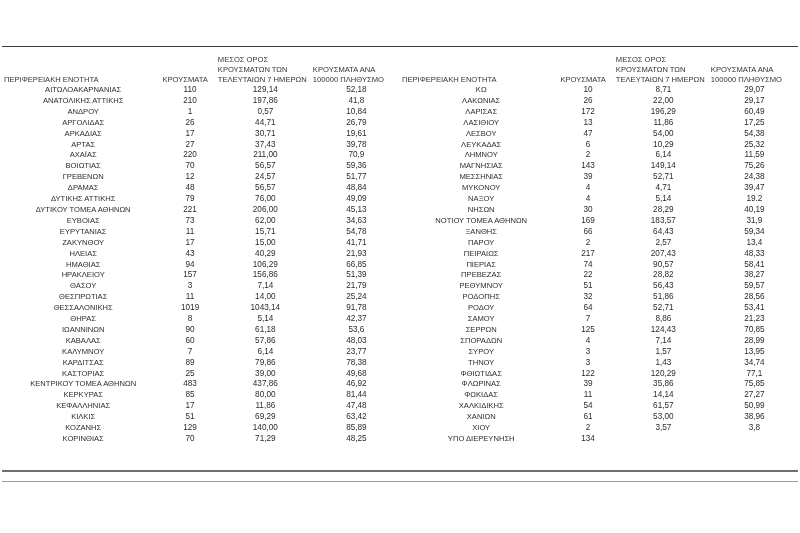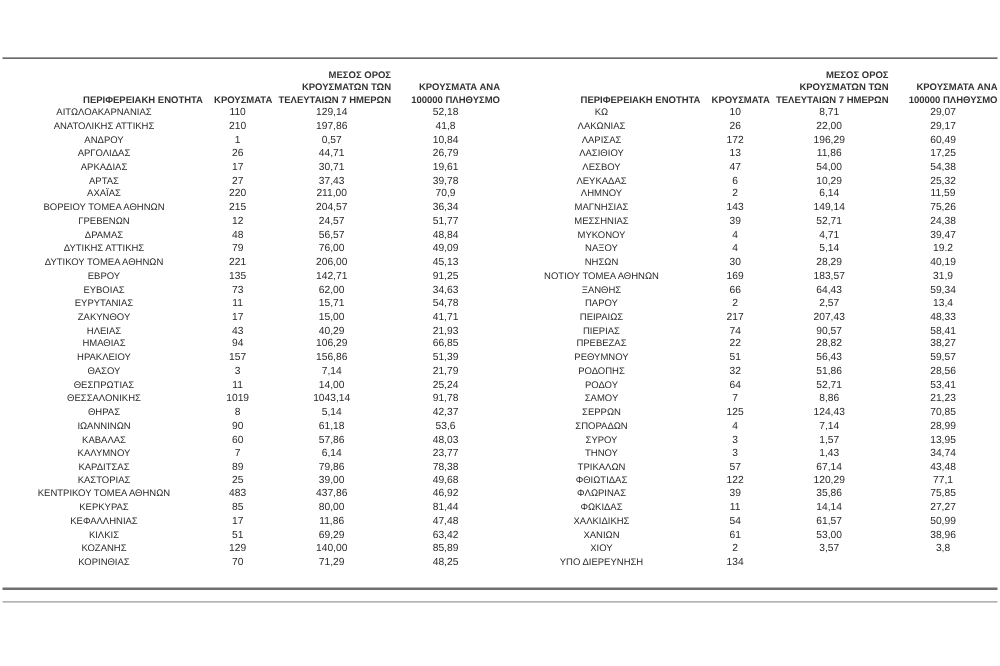--- a/index.html
+++ b/index.html
@@ -4,21 +4,21 @@
 <style>
   html, body { margin:0; padding:0; background:#ffffff; }
   body { width:800px; height:533px; position:relative; overflow:hidden;
          font-family:"Liberation Sans", sans-serif; color:#2b2b2b; }
   .rule-top { position:absolute; left:2px; right:2px; top:46px; height:1px; background:#3a3a3a; }
   .rule-bottom1 { position:absolute; left:2px; right:2px; top:470px; height:2px; background:#6f6f6f; }
   .rule-bottom2 { position:absolute; left:2px; right:2px; top:481px; height:1px; background:#9a9a9a; }
   table { position:absolute; top:52px; border-collapse:collapse; table-layout:fixed; }
   #tbl-left { left:4px; width:396px; }
   #tbl-right { left:402px; width:396px; }
-  th { font-weight:bold; font-size:7.6px; line-height:10px; vertical-align:bottom; text-align:right;
+  th { font-weight:normal; font-size:7.6px; line-height:10px; vertical-align:bottom; text-align:left;
        padding:0; height:33px; color:#333; }
   td { font-size:8.2px; line-height:10.9px; height:10.9px; padding:0; text-align:center; white-space:nowrap;
        color:#2b2b2b; }
   td.name { font-size:7.6px; }
   col.c1 { width:40%; } col.c2 { width:14%; } col.c3 { width:24%; } col.c4 { width:22%; }
 </style>
 </head>
 <body>
 
 <div class="rule-top"></div>
@@ -75,24 +75,24 @@
         <td>37,43</td>
         <td>39,78</td>
       </tr>
       <tr>
         <td class="name">ΑΧΑΪΑΣ</td>
         <td>220</td>
         <td>211,00</td>
         <td>70,9</td>
       </tr>
       <tr>
-        <td class="name">ΒΟΡΕΙΟΥ ΤΟΜΕΑ ΑΘΗΝΩΝ</td>
-        <td>215</td>
-        <td>204,57</td>
-        <td>36,34</td>
+        <td class="name">ΒΟΙΩΤΙΑΣ</td>
+        <td>70</td>
+        <td>56,57</td>
+        <td>59,36</td>
       </tr>
       <tr>
         <td class="name">ΓΡΕΒΕΝΩΝ</td>
         <td>12</td>
         <td>24,57</td>
         <td>51,77</td>
       </tr>
       <tr>
         <td class="name">ΔΡΑΜΑΣ</td>
         <td>48</td>
@@ -103,26 +103,20 @@
         <td class="name">ΔΥΤΙΚΗΣ ΑΤΤΙΚΗΣ</td>
         <td>79</td>
         <td>76,00</td>
         <td>49,09</td>
       </tr>
       <tr>
         <td class="name">ΔΥΤΙΚΟΥ ΤΟΜΕΑ ΑΘΗΝΩΝ</td>
         <td>221</td>
         <td>206,00</td>
         <td>45,13</td>
-      </tr>
-      <tr>
-        <td class="name">ΕΒΡΟΥ</td>
-        <td>135</td>
-        <td>142,71</td>
-        <td>91,25</td>
       </tr>
       <tr>
         <td class="name">ΕΥΒΟΙΑΣ</td>
         <td>73</td>
         <td>62,00</td>
         <td>34,63</td>
       </tr>
       <tr>
         <td class="name">ΕΥΡΥΤΑΝΙΑΣ</td>
         <td>11</td>
@@ -412,26 +406,20 @@
         <td>1,57</td>
         <td>13,95</td>
       </tr>
       <tr>
         <td class="name">ΤΗΝΟΥ</td>
         <td>3</td>
         <td>1,43</td>
         <td>34,74</td>
       </tr>
       <tr>
-        <td class="name">ΤΡΙΚΑΛΩΝ</td>
-        <td>57</td>
-        <td>67,14</td>
-        <td>43,48</td>
-      </tr>
-      <tr>
         <td class="name">ΦΘΙΩΤΙΔΑΣ</td>
         <td>122</td>
         <td>120,29</td>
         <td>77,1</td>
       </tr>
       <tr>
         <td class="name">ΦΛΩΡΙΝΑΣ</td>
         <td>39</td>
         <td>35,86</td>
         <td>75,85</td>

